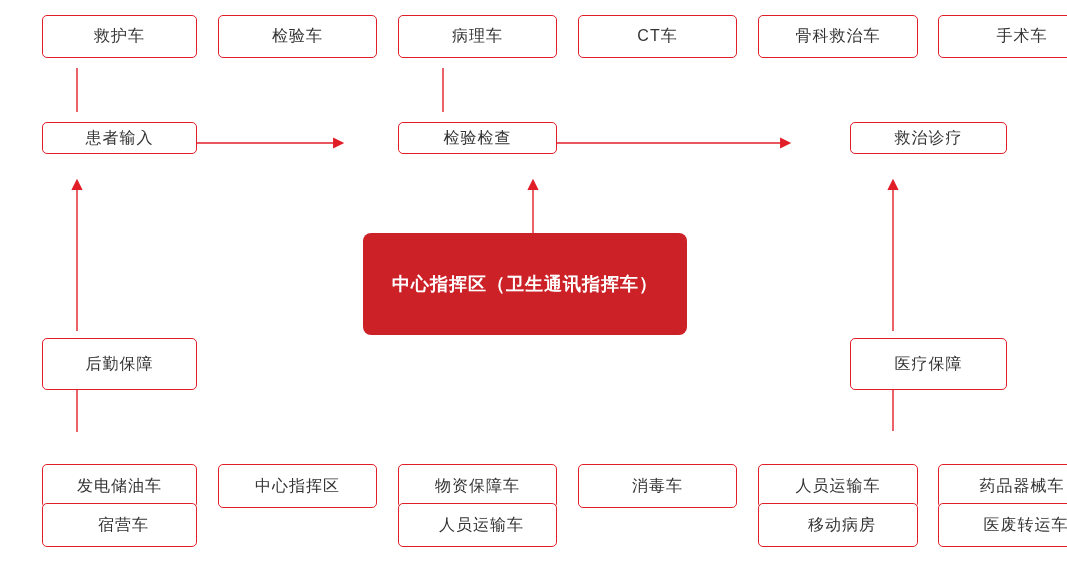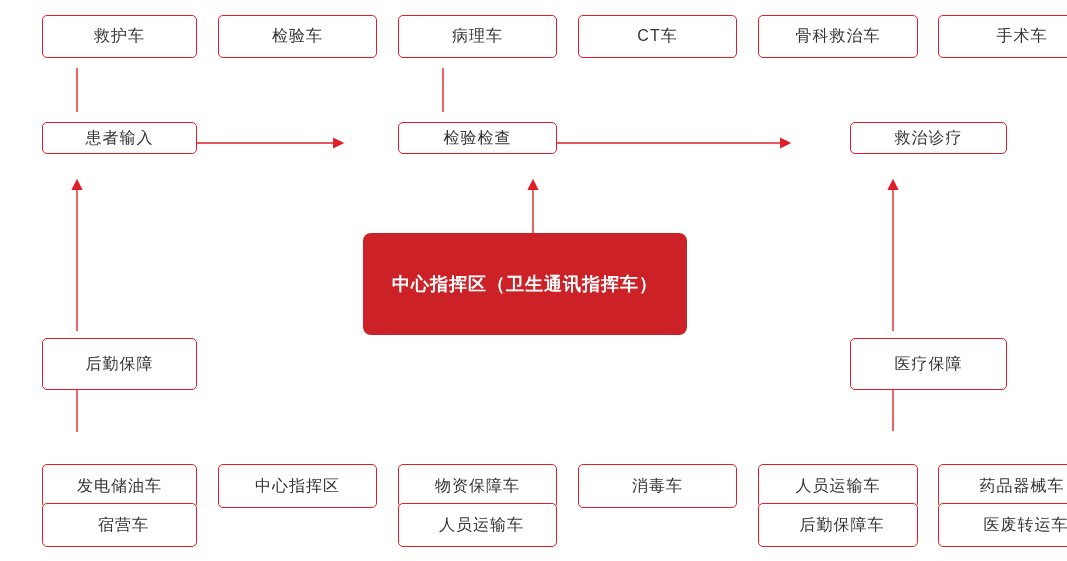--- a/index.html
+++ b/index.html
@@ -119,16 +119,16 @@
 
   <div class="box c1 r4">发电储油车</div>
   <div class="box c2 r4">中心指挥区</div>
   <div class="box c3 r4">物资保障车</div>
   <div class="box c4 r4">消毒车</div>
   <div class="box c5 r4">人员运输车</div>
   <div class="box c6 r4">药品器械车</div>
 
   <div class="box c1 r5">宿营车</div>
   <div class="box c3 r5">人员运输车</div>
-  <div class="box c5 r5">后勤保障车</div>
+  <div class="box c5 r5">移动病房</div>
   <div class="box c6 r5">医废转运车</div>
 
 </div>
 
 </body></html>

